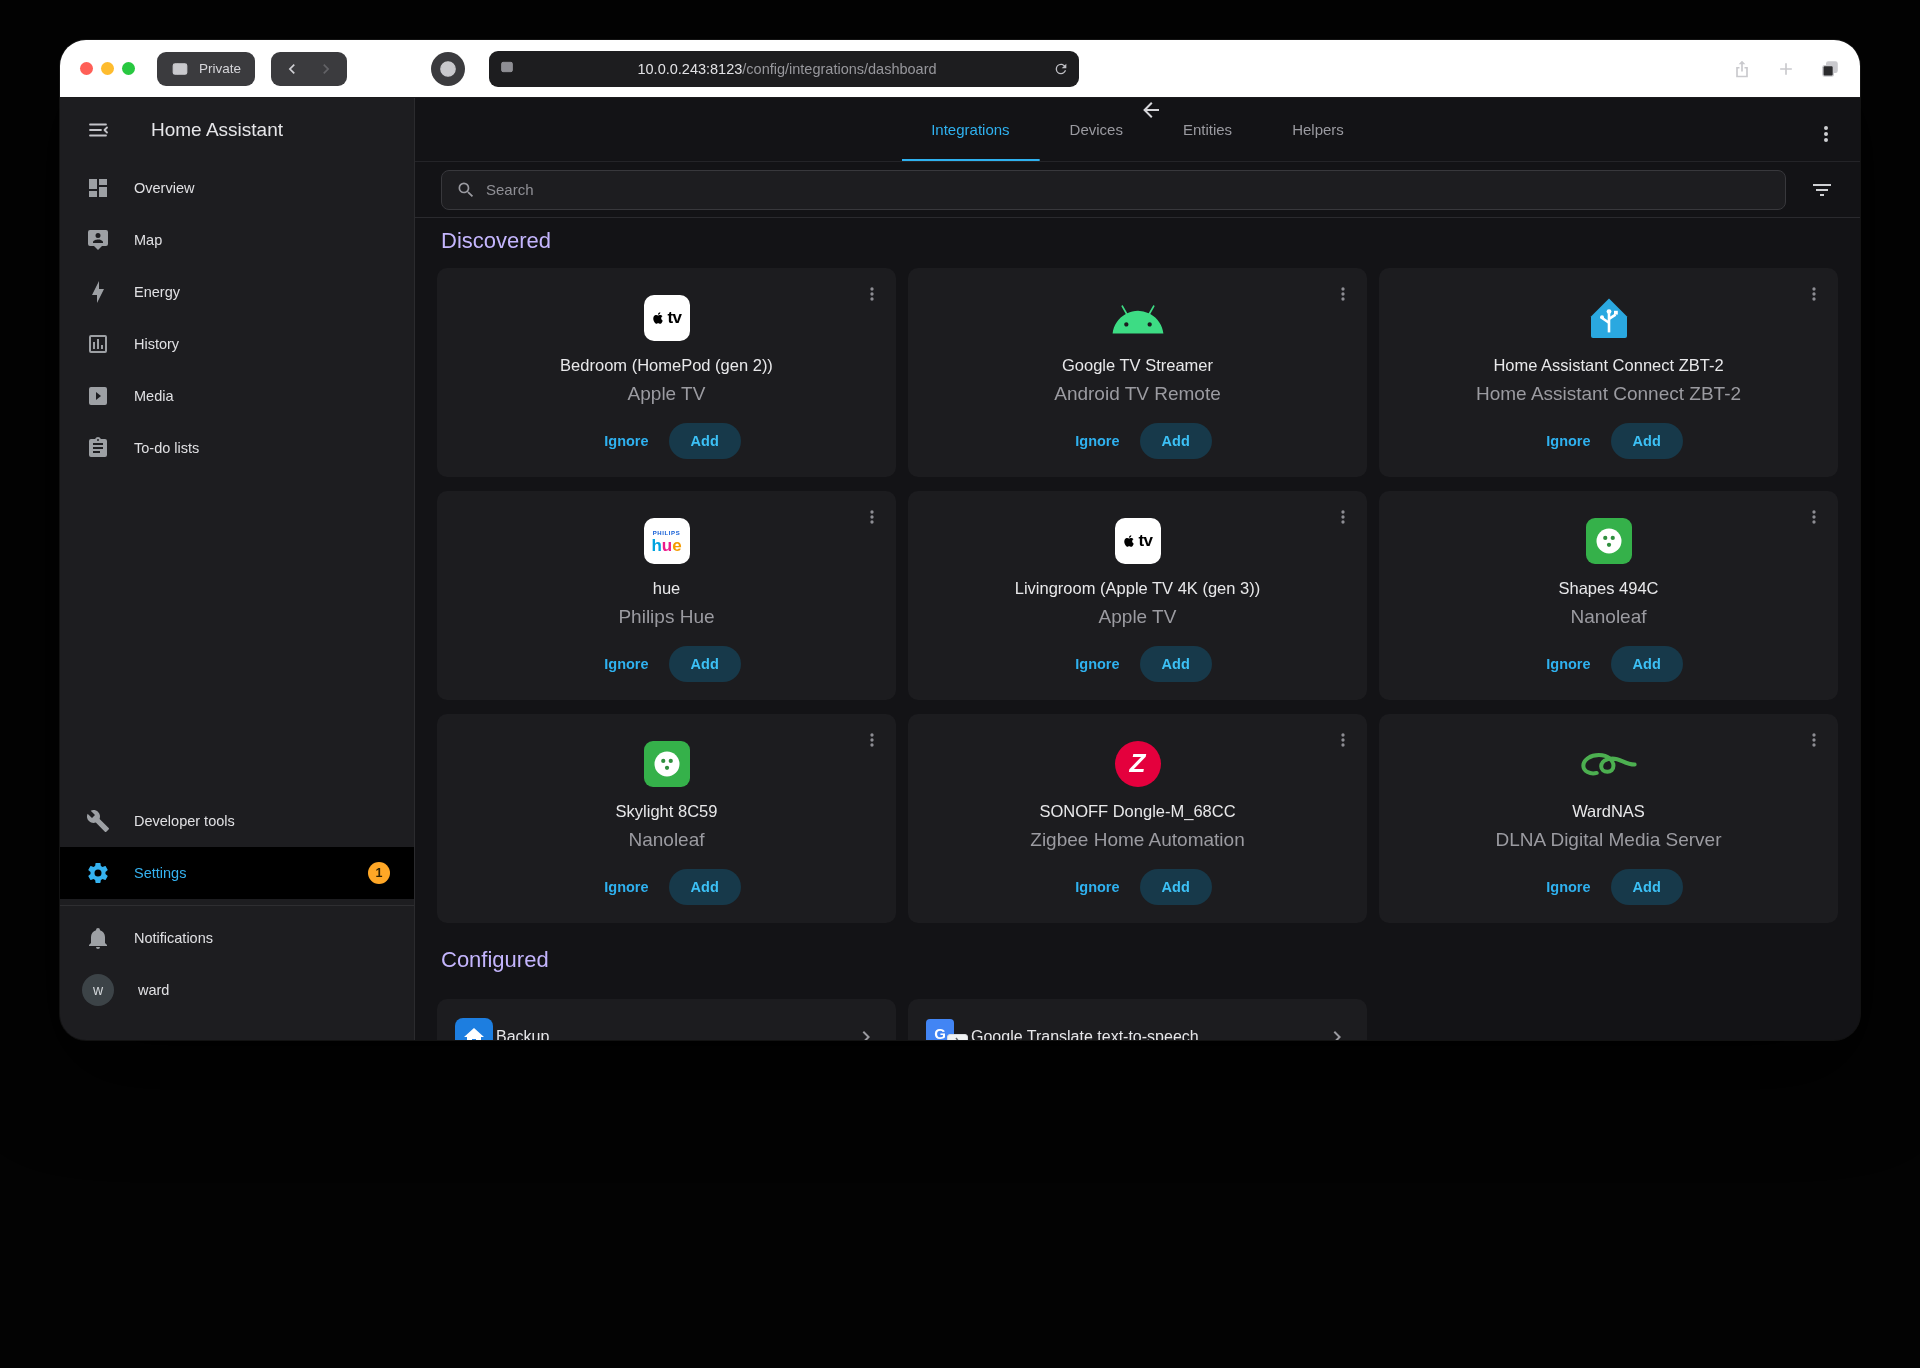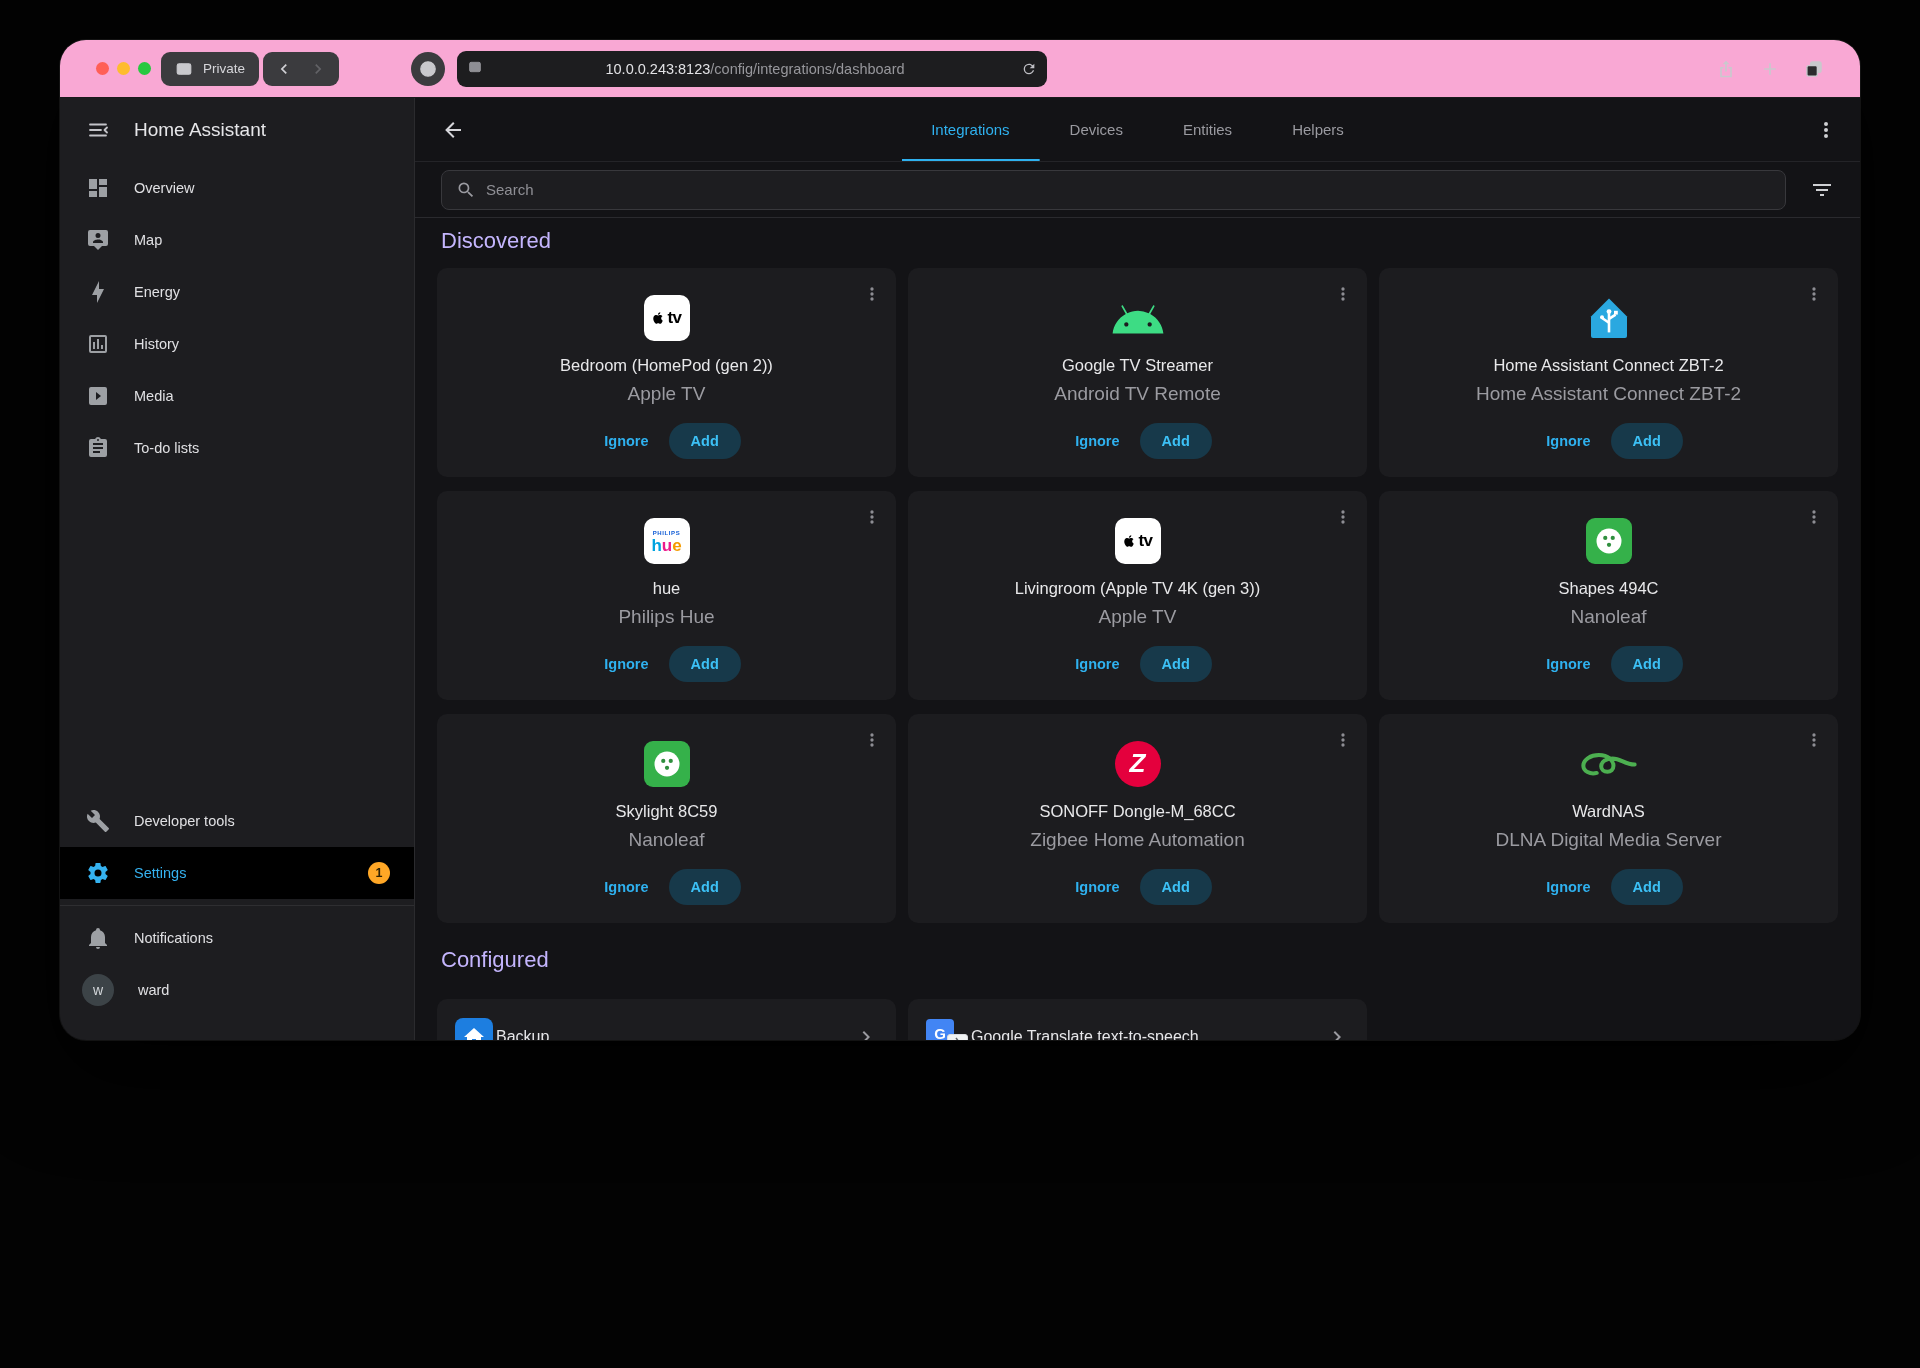--- a/index.html
+++ b/index.html
@@ -7,21 +7,21 @@
   body { font-family:"Liberation Sans","DejaVu Sans",sans-serif; -webkit-font-smoothing:antialiased; }
 
   .screen { width:1920px; height:1368px; padding:40px 60px; background:#030303; }
   .window {
     width:1800px; height:1000px; background:#131316; border-radius:26px; overflow:hidden;
     display:flex; flex-direction:column; position:relative;
     box-shadow:0 0 0 1px rgba(255,255,255,0.07), 0 35px 90px rgba(0,0,0,0.9);
   }
 
   
-  .browser { height:58px; background:#f9a8d4; display:flex; align-items:center; padding:0 36px; flex-shrink:0; border-bottom:1px solid #1a1a1c; }
+  .browser { height:58px; background:#ffffff; display:flex; align-items:center; padding:0 20px; gap:12px; flex-shrink:0; border-bottom:1px solid #1a1a1c; }
   .traffic { display:flex; gap:8px; margin-right:10px; }
   .light { width:13px; height:13px; border-radius:50%; }
   .light.red{background:#ff5f57} .light.yellow{background:#febc2e} .light.green{background:#28c840}
   .pill { background:#3b3b3e; border-radius:9px; display:flex; align-items:center; height:34px; color:#c9c9cd; }
   .pill-private { gap:10px; padding:0 14px; }
   .pill-private .lbl { font-size:13.5px; color:#d6d6da; }
   .pill-nav { padding:0 4px; margin-left:4px; }
   .nav-btn { width:34px; height:28px; display:flex; align-items:center; justify-content:center; background:none; border:none; cursor:pointer; color:#d0d0d4; }
   .nav-btn.disabled { color:#626266; }
   .circle-btn { width:34px; height:34px; border-radius:50%; background:#3b3b3e; border:none; display:flex; align-items:center; justify-content:center; color:#c9c9cd; cursor:pointer; margin-left:72px; }
@@ -33,38 +33,38 @@
   .browser-right { margin-left:auto; display:flex; align-items:center; gap:24px; color:#c9c9cd; }
   .chrome-btn { background:none; border:none; color:#c9c9cd; cursor:pointer; display:flex; }
   .i16{width:16px;height:16px;fill:currentColor} .i18{width:18px;height:18px;fill:currentColor}
   .i20{width:20px;height:20px;fill:currentColor} .i24{width:24px;height:24px;fill:currentColor}
 
   
   .app { flex:1; display:flex; min-height:0; }
 
   
   .sidebar { width:355px; background:#1d1d20; border-right:1px solid #2b2b2e; display:flex; flex-direction:column; flex-shrink:0; }
-  .sb-header { height:64px; display:flex; align-items:center; gap:24px; padding-left:26px; flex-shrink:0; }
+  .sb-header { height:64px; display:flex; align-items:center; gap:41px; padding-left:26px; flex-shrink:0; }
   .sb-title { font-size:19px; color:#e6e6e9; font-weight:400; }
   .sb-menu { background:none; border:none; color:#c4c4c9; cursor:pointer; display:flex; }
   .sb-item { height:52px; display:flex; align-items:center; gap:24px; padding:0 16px 0 26px; cursor:pointer; color:#e0e0e3; }
   .sb-icon { width:24px; height:24px; color:#9da0a4; display:flex; }
   .sb-label { font-size:14.5px; font-weight:500; }
   .sb-spacer { flex:1; }
   .sb-divider { height:1px; background:#2e2e31; margin:6px 0; }
   .sb-item.active { background:#000000; }
   .sb-item.active .sb-icon { color:#35b2f0; }
   .sb-item.active .sb-label { color:#35b2f0; }
   .badge { margin-left:auto; min-width:22px; height:22px; border-radius:50%; background:#ffa726; color:#2e2104; font-size:12.5px; font-weight:700; display:flex; align-items:center; justify-content:center; margin-right:8px; }
   .avatar { width:32px; height:32px; border-radius:50%; background:#3c4347; color:#d2d6d9; font-size:14px; display:flex; align-items:center; justify-content:center; margin-left:-4px; }
   .sb-bottom { padding-bottom:24px;text-align:center; }
 
   
   .main { flex:1; min-width:0; display:flex; flex-direction:column; position:relative; background:#131316; }
-  .topbar { height:64px; display:flex; align-items:center; position:relative; border-bottom:1px solid #242428; flex-shrink:0; }
+  .topbar { height:64px; display:flex; align-items:center; position:relative; border-bottom:1px solid #242428; flex-shrink:0;flex-direction:column; }
   .back-btn { background:none; border:none; color:#d6d6da; cursor:pointer; margin-left:26px; display:flex; }
   .tabs { position:absolute; left:50%; transform:translateX(-50%); height:100%; display:flex; }
   .tab { height:100%; display:flex; align-items:center; padding:0 30px; font-size:15px; color:#9a9aa0; cursor:pointer; background:none; border:none; }
   .tab.active { color:#2fb1ef; box-shadow:inset 0 -2px 0 #2fb1ef; }
   .kebab-btn { background:none; border:none; color:#cfd0d3; cursor:pointer; margin-left:auto; margin-right:22px; display:flex; }
 
   .searchrow { height:56px; display:flex; align-items:center; padding:0 26px; border-bottom:1px solid #2a2a2e; flex-shrink:0; }
   .searchbox { flex:1; height:40px; background:#1d1d20; border:1px solid #38383c; border-radius:8px; display:flex; align-items:center; padding:0 14px; gap:10px; }
   .searchbox svg { color:#9a9aa0; }
   .search-input { flex:1; background:transparent; border:none; outline:none; color:#e3e3e6; font-size:15px; font-family:inherit; }

